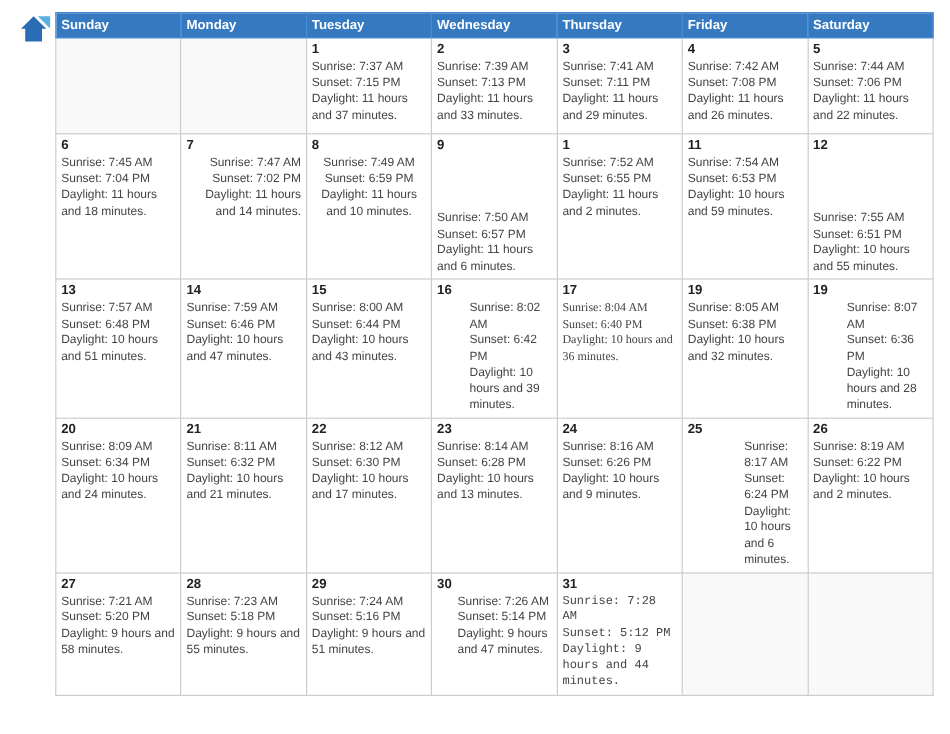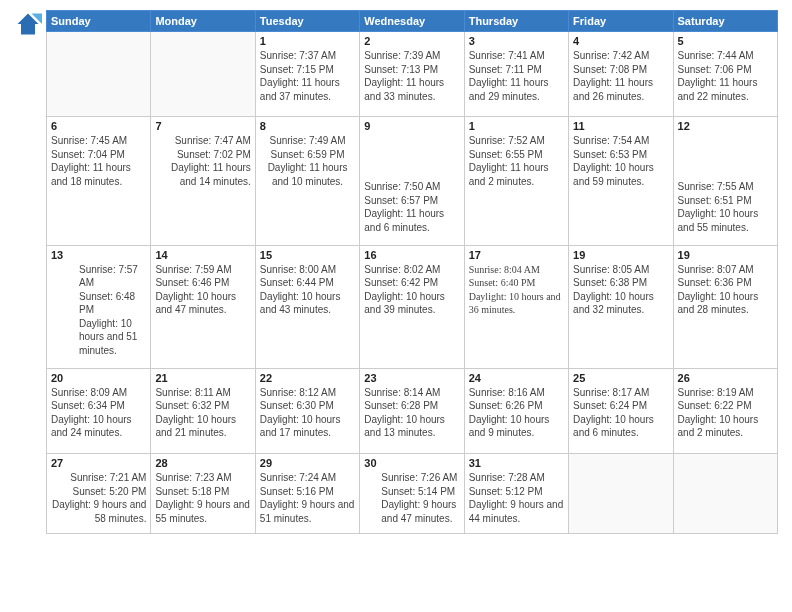--- a/index.html
+++ b/index.html
@@ -212,57 +212,57 @@
           <td>
             <span class="day-num">12</span>
             <div class="day-info" style="white-space: pre-line; margin-top: 48px;">Sunrise: 7:55 AM
 Sunset: 6:51 PM
 Daylight: 10 hours and 55 minutes.</div>
           </td>
         </tr>
         <tr>
           <td>
             <span class="day-num">13</span>
-            <div class="day-info" style="white-space: pre-line; margin-left: 28px;">Sunrise: 7:57 AM
+            <div class="day-info" style="white-space: pre-line;">Sunrise: 7:57 AM
 Sunset: 6:48 PM
 Daylight: 10 hours and 51 minutes.</div>
           </td>
           <td>
             <span class="day-num">14</span>
             <div class="day-info" style="white-space: pre-line;">Sunrise: 7:59 AM
 Sunset: 6:46 PM
 Daylight: 10 hours and 47 minutes.</div>
           </td>
           <td>
             <span class="day-num">15</span>
             <div class="day-info" style="white-space: pre-line;">Sunrise: 8:00 AM
 Sunset: 6:44 PM
 Daylight: 10 hours and 43 minutes.</div>
           </td>
           <td>
             <span class="day-num">16</span>
-            <div class="day-info" style="white-space: pre-line;">Sunrise: 8:02 AM
+            <div class="day-info" style="white-space: pre-line; margin-left: 27px;">Sunrise: 8:02 AM
 Sunset: 6:42 PM
 Daylight: 10 hours and 39 minutes.</div>
           </td>
           <td>
             <span class="day-num">17</span>
             <div class="day-info" style="white-space: pre-line; font-family: Liberation Serif, serif;">Sunrise: 8:04 AM
 Sunset: 6:40 PM
 Daylight: 10 hours and 36 minutes.</div>
           </td>
           <td>
             <span class="day-num">19</span>
             <div class="day-info" style="white-space: pre-line;">Sunrise: 8:05 AM
 Sunset: 6:38 PM
 Daylight: 10 hours and 32 minutes.</div>
           </td>
           <td>
             <span class="day-num">19</span>
-            <div class="day-info" style="white-space: pre-line;">Sunrise: 8:07 AM
+            <div class="day-info" style="white-space: pre-line; margin-left: 28px;">Sunrise: 8:07 AM
 Sunset: 6:36 PM
 Daylight: 10 hours and 28 minutes.</div>
           </td>
         </tr>
         <tr>
           <td>
             <span class="day-num">20</span>
             <div class="day-info" style="white-space: pre-line;">Sunrise: 8:09 AM
 Sunset: 6:34 PM
 Daylight: 10 hours and 24 minutes.</div>
@@ -286,35 +286,35 @@
 Daylight: 10 hours and 13 minutes.</div>
           </td>
           <td>
             <span class="day-num">24</span>
             <div class="day-info" style="white-space: pre-line;">Sunrise: 8:16 AM
 Sunset: 6:26 PM
 Daylight: 10 hours and 9 minutes.</div>
           </td>
           <td>
             <span class="day-num">25</span>
-            <div class="day-info" style="white-space: pre-line;">Sunrise: 8:17 AM
+            <div class="day-info" style="white-space: pre-line; margin-left: 47px;">Sunrise: 8:17 AM
 Sunset: 6:24 PM
 Daylight: 10 hours and 6 minutes.</div>
           </td>
           <td>
             <span class="day-num">26</span>
             <div class="day-info" style="white-space: pre-line;">Sunrise: 8:19 AM
 Sunset: 6:22 PM
 Daylight: 10 hours and 2 minutes.</div>
           </td>
         </tr>
         <tr>
           <td>
             <span class="day-num">27</span>
-            <div class="day-info" style="white-space: pre-line; text-align: right;">Sunrise: 7:21 AM
+            <div class="day-info" style="white-space: pre-line;">Sunrise: 7:21 AM
 Sunset: 5:20 PM
 Daylight: 9 hours and 58 minutes.</div>
           </td>
           <td>
             <span class="day-num">28</span>
             <div class="day-info" style="white-space: pre-line;">Sunrise: 7:23 AM
 Sunset: 5:18 PM
 Daylight: 9 hours and 55 minutes.</div>
           </td>
           <td>
@@ -324,21 +324,21 @@
 Daylight: 9 hours and 51 minutes.</div>
           </td>
           <td>
             <span class="day-num">30</span>
             <div class="day-info" style="white-space: pre-line; margin-left: 17px;">Sunrise: 7:26 AM
 Sunset: 5:14 PM
 Daylight: 9 hours and 47 minutes.</div>
           </td>
           <td>
             <span class="day-num">31</span>
-            <div class="day-info" style="white-space: pre-line;">Sunrise: 7:28 AM
+            <div class="day-info" style="white-space: pre-line; font-family: Liberation Mono, monospace;">Sunrise: 7:28 AM
 Sunset: 5:12 PM
 Daylight: 9 hours and 44 minutes.</div>
           </td>
           <td class="empty"></td>
           <td class="empty"></td>
         </tr>
       </tbody>
   </table>
 </div>
 

